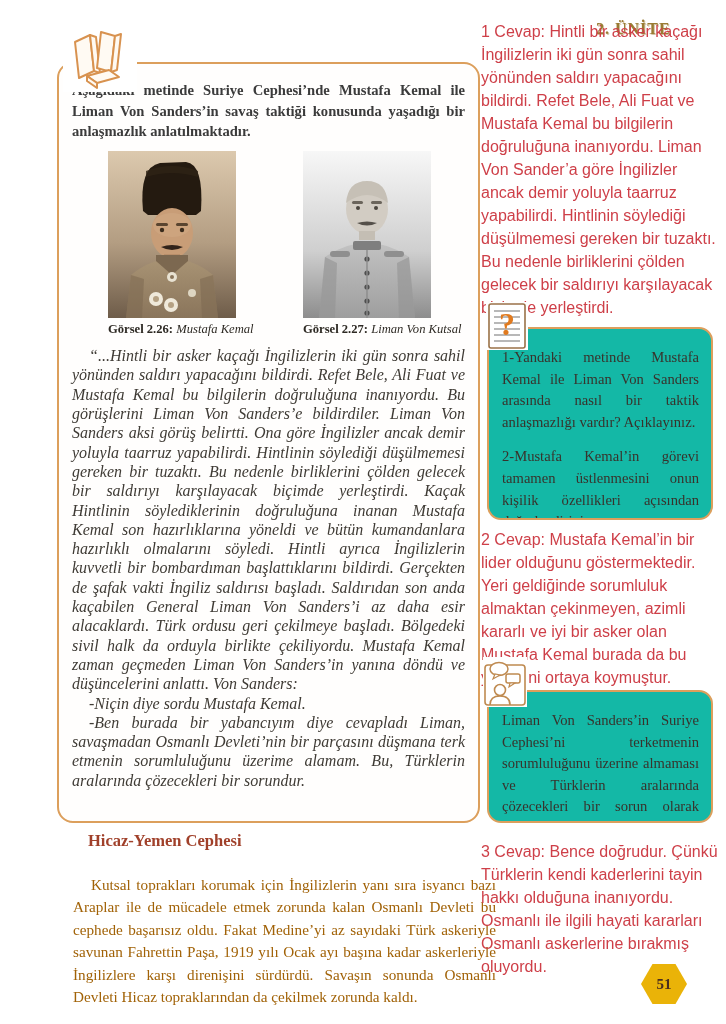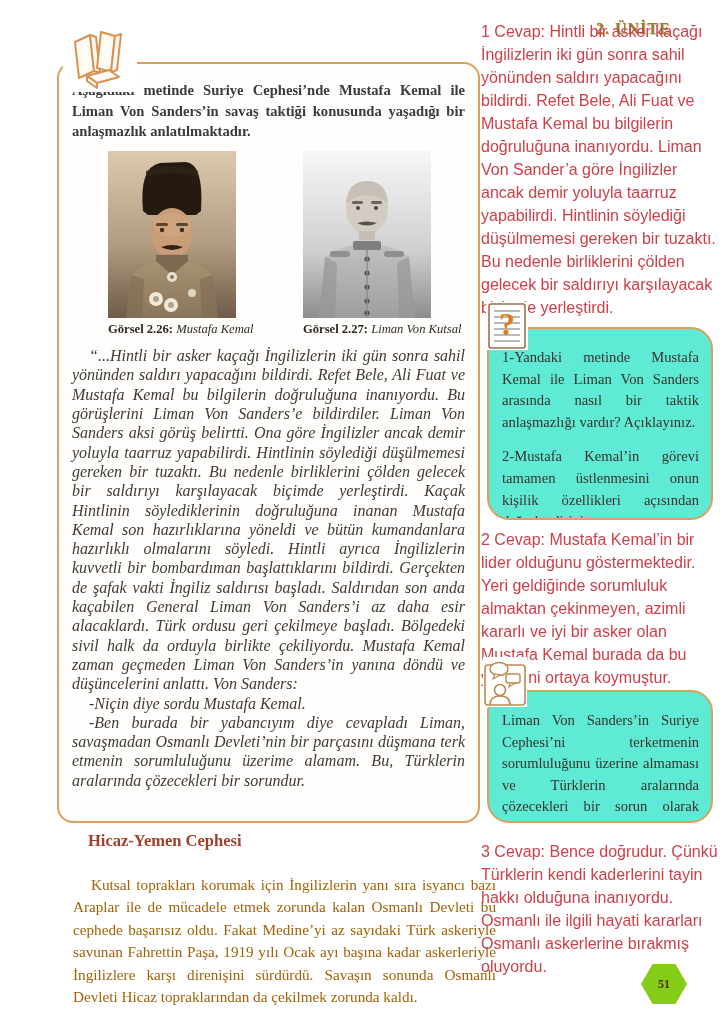--- a/index.html
+++ b/index.html
@@ -4,23 +4,23 @@
 <style>
   html,body{margin:0;padding:0;background:#ffffff;}
   .page{position:relative;width:726px;height:1020px;background:#ffffff;overflow:hidden;
         font-family:"Liberation Serif", serif;color:#3c342b;}
 
   
   .unit-header{position:absolute;left:596px;top:20px;z-index:1;
     font-family:"Liberation Serif",serif;font-weight:bold;font-size:16px;
     color:#9a7b33;letter-spacing:1px;text-shadow:1px 1px 0 rgba(154,123,51,.45);}
   .page-badge{position:absolute;left:641px;top:964px;width:46px;height:40px;
-    background:#84cc16;clip-path:polygon(25% 0,75% 0,100% 50%,75% 100%,25% 100%,0 50%);
+    background:#eab308;clip-path:polygon(25% 0,75% 0,100% 50%,75% 100%,25% 100%,0 50%);
     display:flex;align-items:center;justify-content:center;
-    font-weight:bold;font-size:12px;color:#4a2d1e;}
+    font-weight:bold;font-size:15px;color:#4a2d1e;}
 
   
   .reading-box{position:absolute;left:57px;top:62px;width:423px;height:761px;
     box-sizing:border-box;border:2px solid #dc9f5c;border-radius:16px;
     padding:14px 11px 8px 11px;background:#fffefd;overflow:hidden;}
   .books-icon{position:absolute;left:63px;top:26px;width:74px;height:66px;z-index:3;
     background:#ffffff;}
   .intro{margin:2px 2px 0 2px;font-weight:bold;font-size:14.6px;line-height:1.42;
     text-align:justify;color:#3b3b3b;}
   .photos{display:flex;margin-top:9px;}
@@ -38,21 +38,21 @@
 
   
   .answer{position:absolute;z-index:2;font-family:"Liberation Sans",sans-serif;
     font-size:16px;line-height:23px;color:#ce3f48;}
   .answer-1{left:481px;top:8px;width:243px;margin-top:12px;}
   .answer-2{left:481px;top:528px;width:245px;}
   .answer-3{left:481px;top:840px;width:245px;}
 
   
   .side-box{position:absolute;box-sizing:border-box;border:2px solid #dc9f5c;
-    border-radius:22px;background:#5eead4;padding:18px 12px 6px 13px;overflow:hidden;}
+    border-radius:14px;background:#14b8a6;padding:18px 12px 6px 13px;overflow:hidden;}
   .side-box p{margin:0 0 13px 0;font-size:14.6px;line-height:21.6px;
     text-align:justify;color:#38332c;}
   .qbox1{left:487px;top:327px;width:226px;height:193px;}
   .qbox2{left:487px;top:690px;width:226px;height:133px;}
   .qdoc-icon{position:absolute;left:486px;top:302px;width:42px;height:48px;z-index:3;background:#fff;}
   .disc-icon{position:absolute;left:483px;top:657px;width:44px;height:50px;z-index:3;background:#fff;}
 
   
   .section-heading{position:absolute;left:88px;top:831px;margin:0;
     font-size:16.5px;font-weight:bold;color:#a0402a;}

